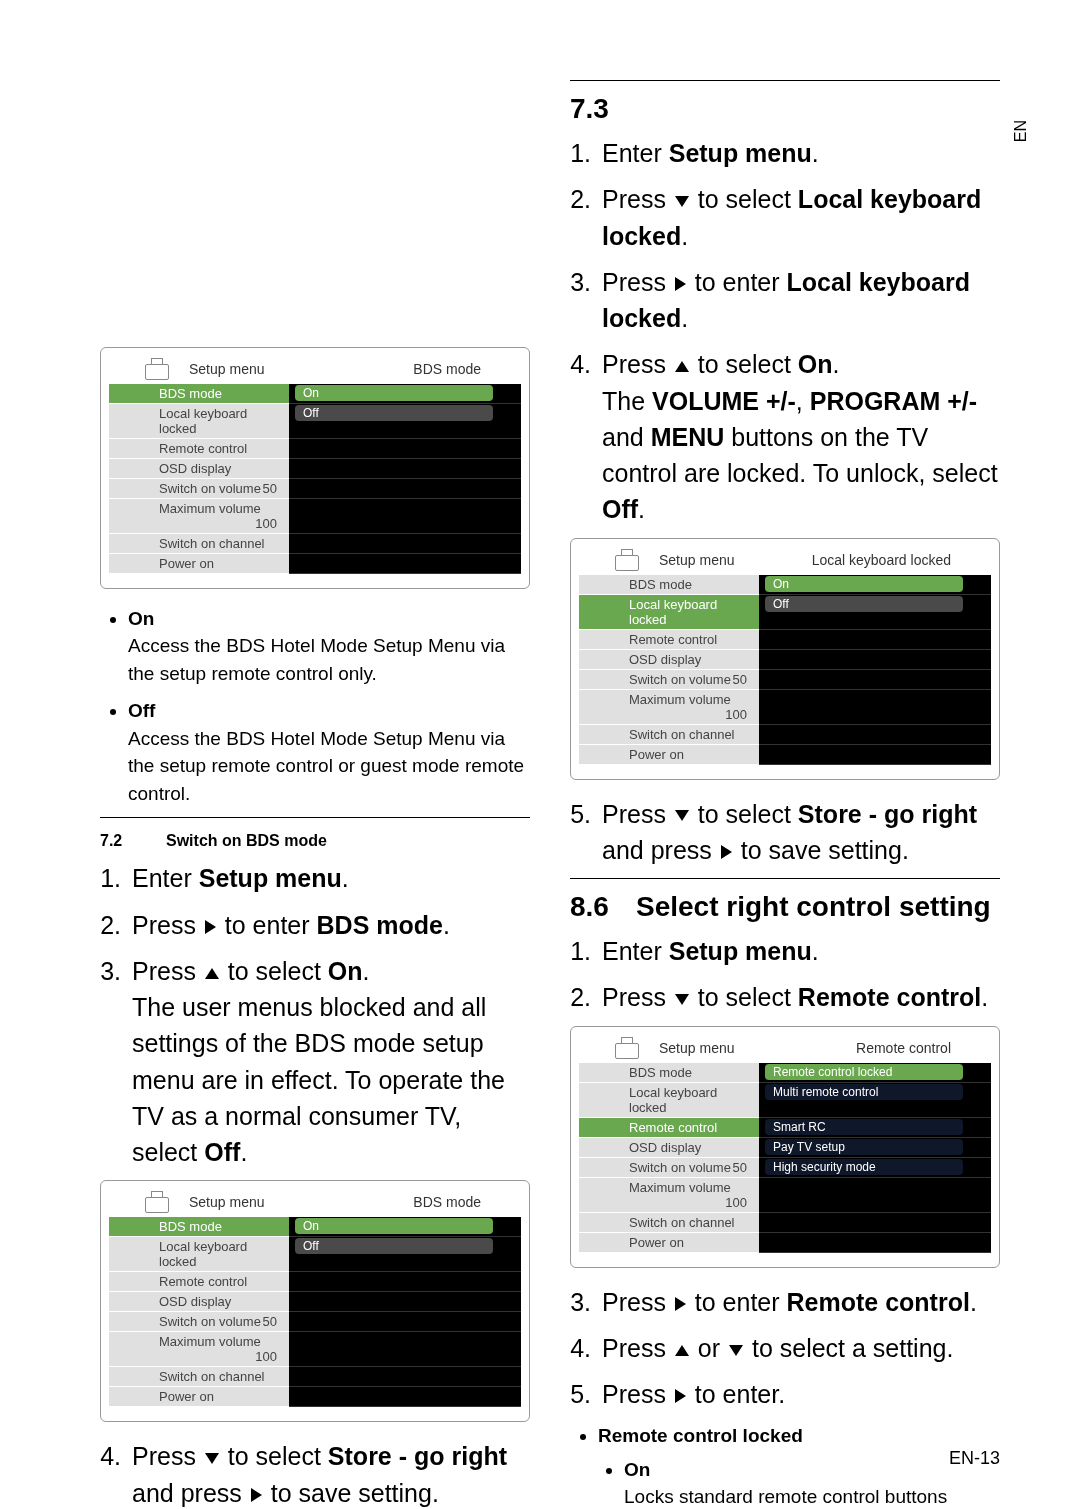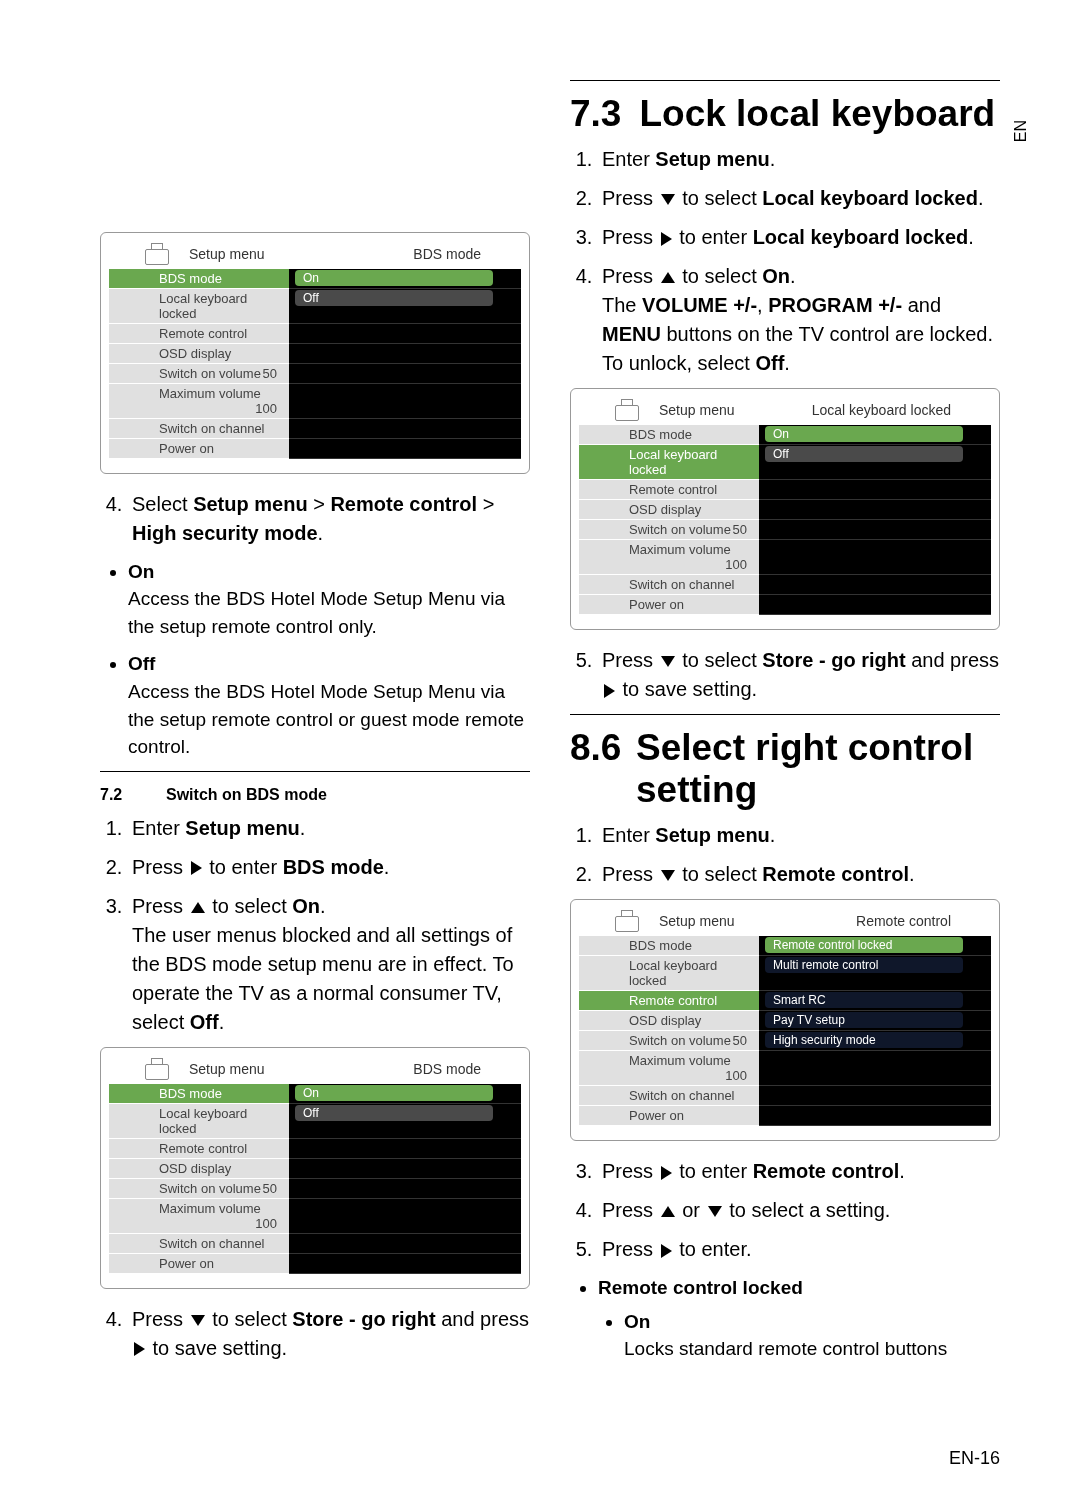--- a/index.html
+++ b/index.html
@@ -108,21 +108,21 @@
     color:#fff;
   }
   .menu-right .opt.remote {
     background:#0f172a;
   }
   .menu-left.sel {
     background:#6aa84f;
     color:#fff;
   }
   h2 {
-    font-size: 37px;
+    font-size: 28px;
     font-weight:bold;
     margin-bottom: 10px;
     display:flex;
     gap:18px;
   }
   h2 .num { min-width:48px; }
   h3 {
     font-size: 16px;
     font-weight:bold;
     margin: 14px 0 10px 0;
@@ -130,21 +130,21 @@
     gap:18px;
   }
   h3 .num { min-width:48px; }
   .hr {
     border-top: 1px solid #000;
     margin: 10px 0 12px 0;
   }
   ol {
     list-style: decimal;
     padding-left: 28px;
-    font-size: 20px;
+    font-size: 25px;
     line-height: 1.45;
   }
   ol > li {
     margin-bottom: 10px;
     padding-left: 4px;
   }
   ul.bul {
     list-style: disc;
     padding-left: 28px;
     font-size: 19px;
@@ -223,25 +223,20 @@
             <div class="menu-left">Switch on channel</div>
             <div class="menu-right"></div>
           </div>
           <div class="menu-row">
             <div class="menu-left">Power on</div>
             <div class="menu-right"></div>
           </div>
         </div>
     </div>
 
-    <ol start="4">
-      <li>
-        <span>Select </span><span class="b">Setup menu</span><span> &gt; </span><span class="b">Remote control</span><span> &gt; </span><span class="b">High security mode</span><span>.</span>
-      </li>
-    </ol>
     <ul class="bul">
       <li>
         <span class="b">On</span><br>
         <span>Access the BDS Hotel Mode Setup Menu via the setup remote control only.</span>
       </li>
       <li>
         <span class="b">Off</span><br>
         <span>Access the BDS Hotel Mode Setup Menu via the setup remote control or guest mode remote control.</span>
       </li>
     </ul>
@@ -308,21 +303,20 @@
     <ol start="4">
       <li><span>Press </span><span class="tri down"></span><span> to select </span><span class="b">Store - go right</span><span> and press </span><span class="tri right"></span><span> to save setting.</span></li>
     </ol>
 
   </div>
 
   <div class="col">
     <div class="hr"></div>
     <h2>
       <span class="num">7.3</span>
-      <span>Lock local keyboard</span>
     </h2>
     <ol>
       <li><span>Enter </span><span class="b">Setup menu</span><span>.</span></li>
       <li><span>Press </span><span class="tri down"></span><span> to select </span><span class="b">Local keyboard locked</span><span>.</span></li>
       <li><span>Press </span><span class="tri right"></span><span> to enter </span><span class="b">Local keyboard locked</span><span>.</span></li>
       <li><span>Press </span><span class="tri up"></span><span> to select </span><span class="b">On</span><span>.</span><br>
         <span>The </span><span class="b">VOLUME +/-</span><span>, </span><span class="b">PROGRAM +/-</span><span> and </span><span class="b">MENU</span><span> buttons on the TV control are locked. To unlock, select </span><span class="b">Off</span><span>.</span>
       </li>
     </ol>
 
@@ -448,13 +442,13 @@
         <span class="b">Remote control locked</span>
         <ul class="sub">
           <li><span class="b">On</span><br><span>Locks standard remote control buttons</span></li>
         </ul>
       </li>
     </ul>
 
   </div>
 </div>
 
-<div class="page-num">EN-16</div>
+<div class="page-num">EN-13</div>
 
 </body></html>

